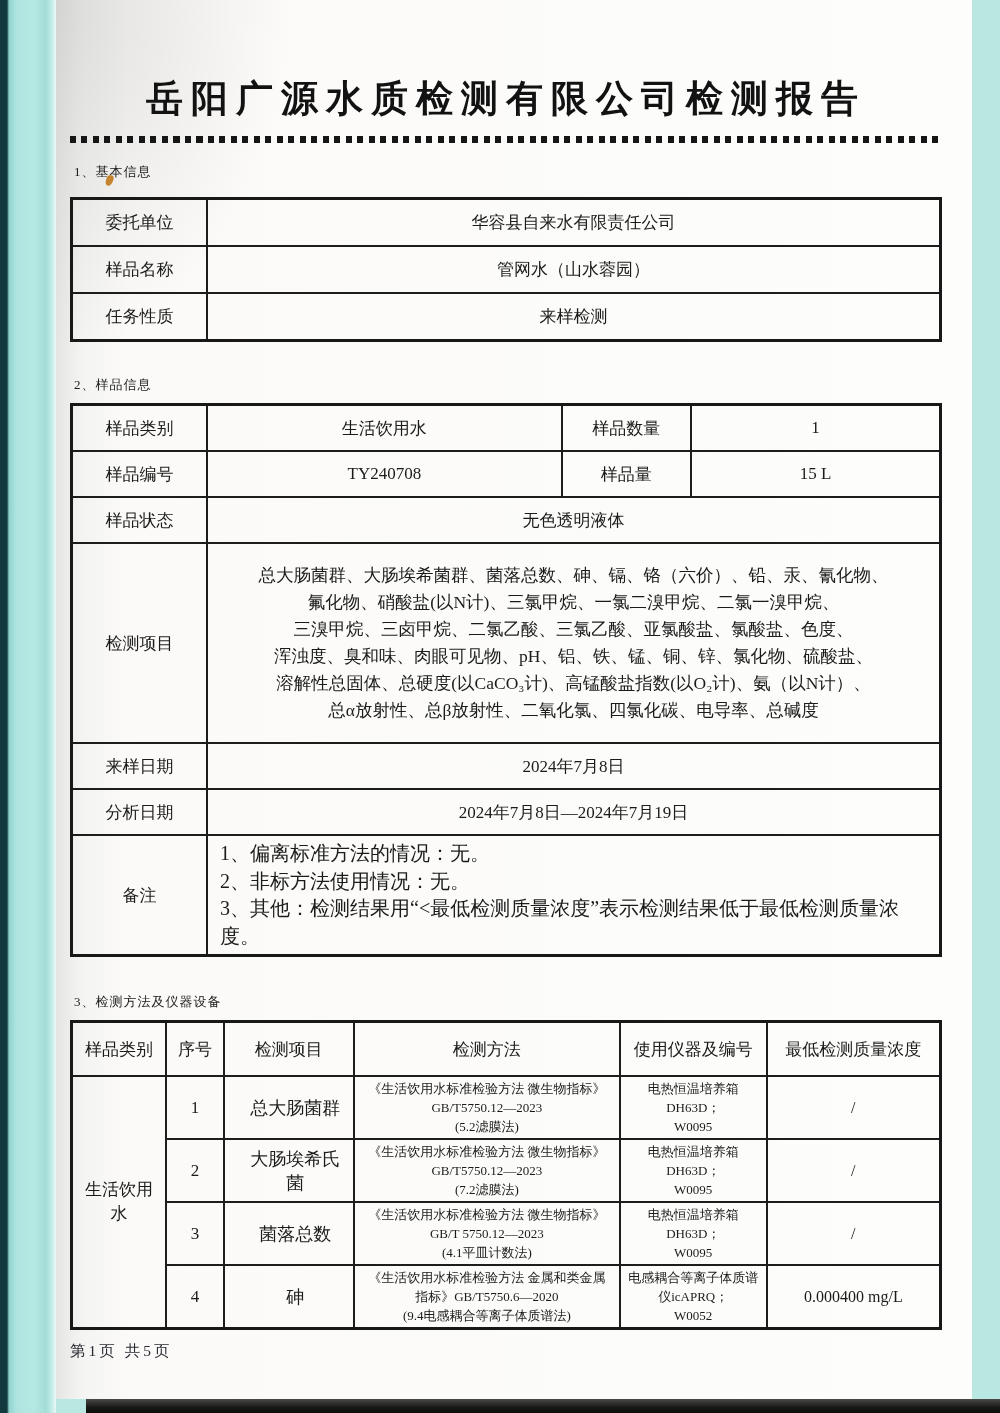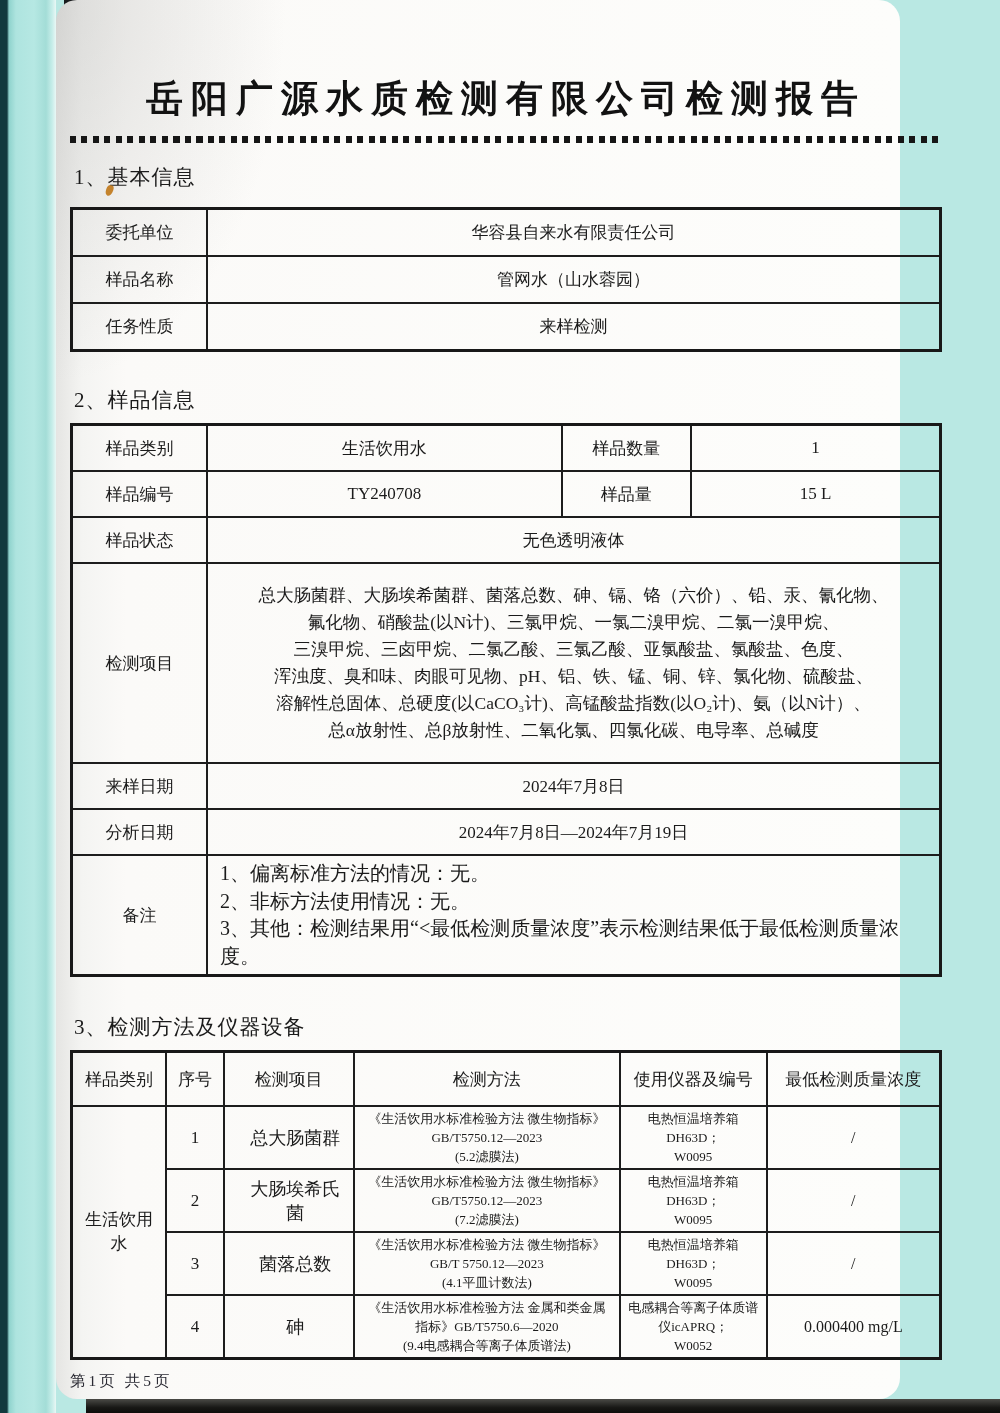--- a/index.html
+++ b/index.html
@@ -12,45 +12,44 @@
   .spine {
     position:absolute; left:0; top:0; width:56px; height:1413px;
     background:linear-gradient(90deg,#123a3e 0px,#123a3e 7px,#8fd3cd 9px,#aee4df 16px,#b6e8e3 34px,#a3ddd7 46px,#c6ede9 52px,#e9f7f5 56px);
   }
   .corner-notch {
     position:absolute; left:64px; top:0; width:22px; height:34px;
     background:#181b1c;
     clip-path:polygon(0 0,100% 0,52% 100%,0 72%);
   }
   .paper {
-    position:absolute; left:56px; top:0; width:844px; height:1399px;
+    position:absolute; left:56px; top:0; width:916px; height:1399px;
     background:
       radial-gradient(ellipse at 0% 0%, rgba(190,190,188,0.45) 0, rgba(190,190,188,0) 230px),
       linear-gradient(90deg,#e5e5e3 0,#f4f4f2 26px,#fbfaf8 70px,#fdfdfb 100%);
-    border-radius: 21px;
   }
   .bottom-band {
     position:absolute; left:86px; top:1399px; right:0; height:14px;
     background:linear-gradient(180deg,#4a4a46 0,#181816 60%,#0c0c0a 100%);
   }
   .content { position:absolute; left:14px; top:0; width:872px; }
 
   .title {
     margin:74px 0 0 0; text-align:center;
     font-family:"Liberation Sans","DejaVu Sans",sans-serif;
     font-weight:bold; font-size:37px; letter-spacing:8px; color:#121212;
   }
   .dotted-rule {
     margin-top:12px; height:7px; width:100%;
     background-image:repeating-linear-gradient(to right,#161616 0 6px,transparent 6px 11.5px);
   }
   .report-no { margin-top:9px; text-align:center; font-size:21px; letter-spacing:1px; }
 
   .sec-heading-wrap { position:relative; margin:20px 0 9px 4px; }
-  .sec-heading { font-size:21px; letter-spacing:1px; }
+  .sec-heading { font-size:13px; letter-spacing:1px; }
   .artifact {
     position:absolute; left:32px; bottom:-5px; width:7px; height:11px;
     background:#c07818; border-radius:50% 40% 60% 50%; transform:rotate(18deg);
     opacity:0.9;
   }
 
   table.tbl {
     width:100%; border-collapse:collapse; table-layout:fixed;
     border:3px solid #181818;
   }

